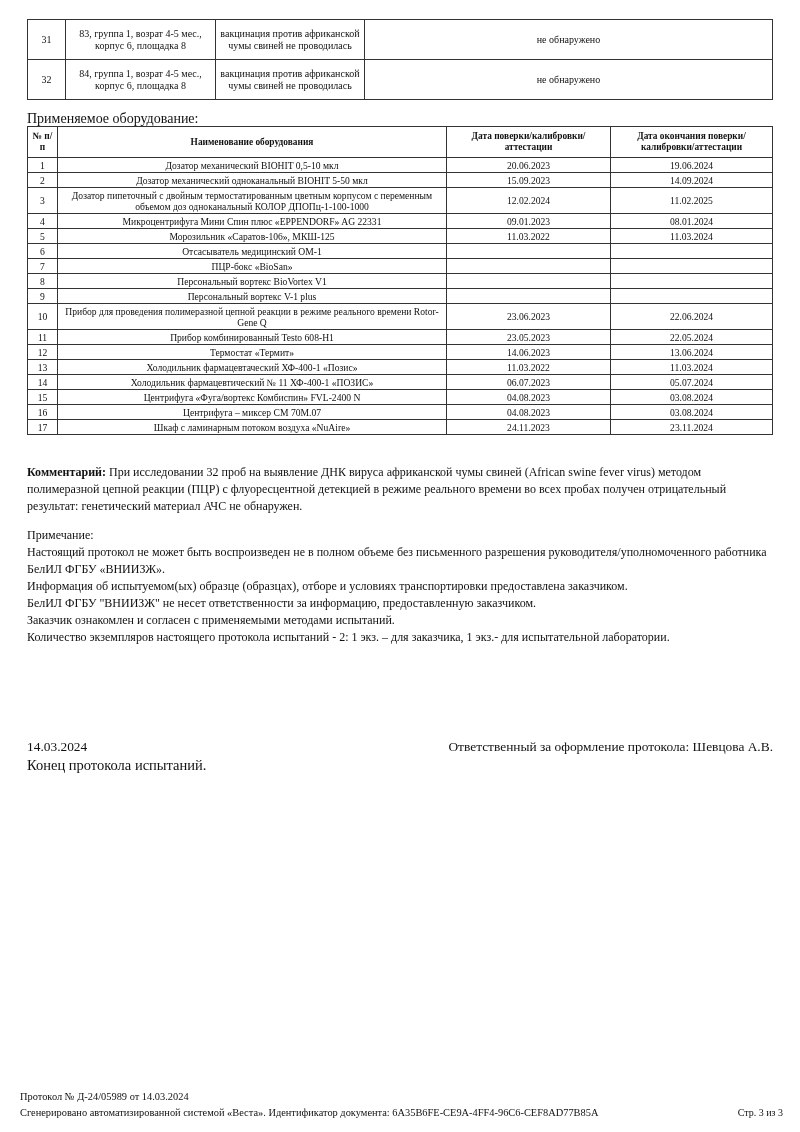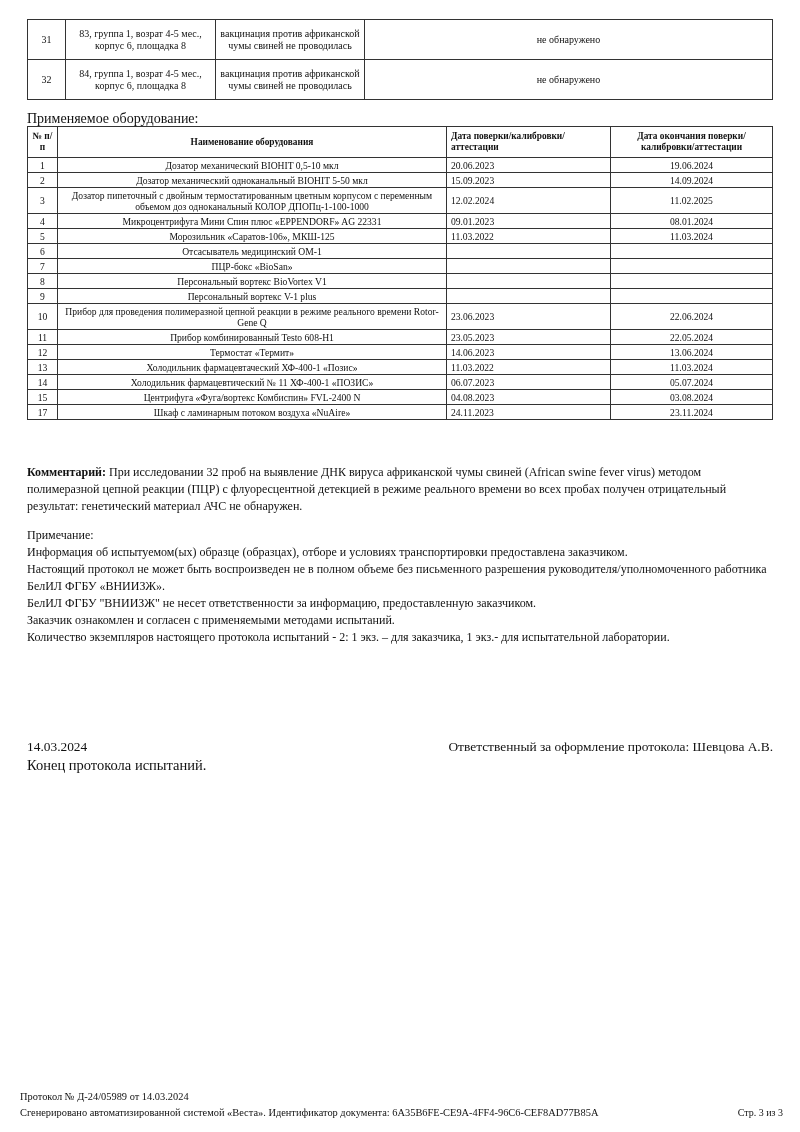--- a/index.html
+++ b/index.html
@@ -24,21 +24,21 @@
   }
   #equip {
     position: absolute; left: 27px; top: 126px; width: 746px;
     font-size: 9.6px; line-height: 11px;
   }
   #equip th { font-weight: bold; text-align: center; height: 30px; font-size: 9.4px; line-height: 11px; }
   #equip td { height: 14px; }
   #equip td.tall { height: 25px; }
   #equip .n { width: 21px; text-align: center; }
   #equip .name { width: 380px; text-align: center; }
-  #equip .d1 { width: 155px; text-align: left; }
+  #equip .d1 { width: 155px; text-align: center; }
   #equip .d2 { text-align: center; }
 
   .para {
     position: absolute; left: 27px; width: 746px; font-size: 12px; line-height: 17px;
   }
   .just { text-align: justify; }
   .line { display: block; }
   b { font-weight: bold; }
 
   #sign-date { position: absolute; left: 27px; top: 739px; font-size: 13.4px; }
@@ -165,36 +165,42 @@
         <td class="d1">06.07.2023</td>
         <td class="d2">05.07.2024</td>
       </tr>
     <tr>
         <td class="n">15</td>
         <td class="name">Центрифуга «Фуга/вортекс Комбиспин» FVL-2400 N</td>
         <td class="d1">04.08.2023</td>
         <td class="d2">03.08.2024</td>
       </tr>
     <tr>
+        <td class="n">16</td>
+        <td class="name">Центрифуга – миксер СМ 70М.07</td>
+        <td class="d1">04.08.2023</td>
+        <td class="d2">03.08.2024</td>
+      </tr>
+    <tr>
         <td class="n">17</td>
         <td class="name">Шкаф с ламинарным потоком воздуха «NuAire»</td>
         <td class="d1">24.11.2023</td>
         <td class="d2">23.11.2024</td>
       </tr>
   </tbody>
 </table>
 
 <div class="para" style="top:464px;">
   <b>Комментарий:</b><span> При исследовании 32 проб на выявление ДНК вируса африканской чумы свиней (African swine fever virus) методом полимеразной цепной реакции (ПЦР) с флуоресцентной детекцией в режиме реального времени во всех пробах получен отрицательный результат: генетический материал АЧС не обнаружен.</span>
 </div>
 
 <div class="para" style="top:527px;">
   <span class="line">Примечание:</span>
+  <span class="line">Настоящий протокол не может быть воспроизведен не в полном объеме без письменного разрешения руководителя/уполномоченного работника БелИЛ ФГБУ «ВНИИЗЖ».</span>
   <span class="line">Информация об испытуемом(ых) образце (образцах), отборе и условиях транспортировки предоставлена заказчиком.</span>
-  <span class="line">Настоящий протокол не может быть воспроизведен не в полном объеме без письменного разрешения руководителя/уполномоченного работника БелИЛ ФГБУ «ВНИИЗЖ».</span>
   <span class="line">БелИЛ ФГБУ "ВНИИЗЖ" не несет ответственности за информацию, предоставленную заказчиком.</span>
   <span class="line">Заказчик ознакомлен и согласен с применяемыми методами испытаний.</span>
   <span class="line just">Количество экземпляров настоящего протокола испытаний - 2: 1 экз. – для заказчика, 1 экз.- для испытательной лаборатории.</span>
 </div>
 
 <div id="sign-date">14.03.2024</div>
 <div id="sign-resp">Ответственный за оформление протокола: Шевцова А.В.</div>
 <div id="end-text">Конец протокола испытаний.</div>
 
 <div id="footer1">Протокол № Д-24/05989 от 14.03.2024</div>

